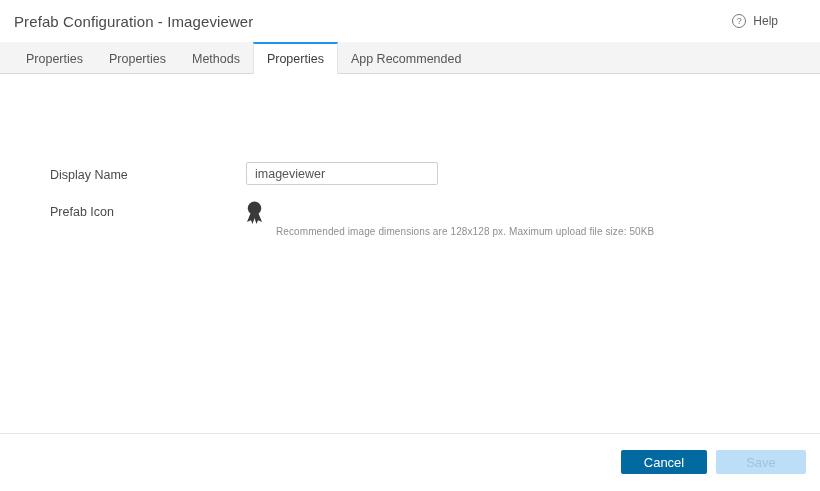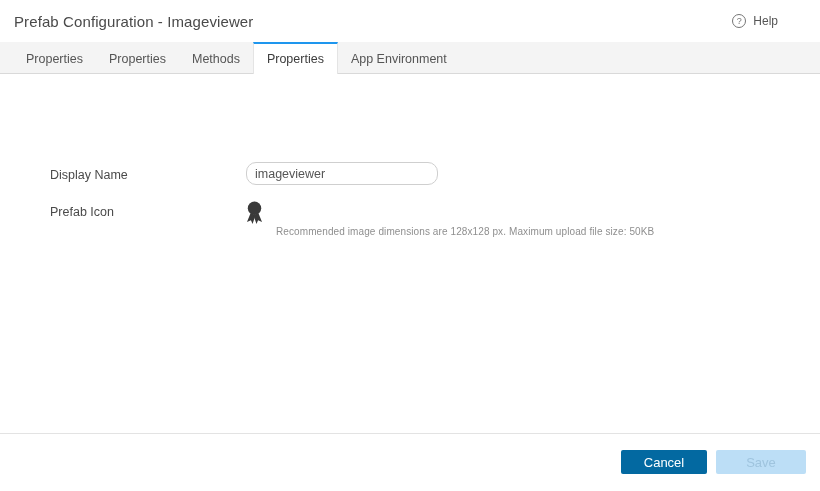--- a/index.html
+++ b/index.html
@@ -87,21 +87,21 @@
     color: #4a4a4a;
   }
   .label-display-name { top: 94px; }
   .label-prefab-icon { top: 131px; }
 
   .display-name-input {
     position: absolute;
     left: 210px; top: 88px;
     width: 192px; height: 23px;
     border: 1px solid #cfcfcf;
-    border-radius: 10px;
+    border-radius: 2px;
     padding: 0 8px;
     font-size: 12.5px;
     color: #555;
     font-family: "Liberation Sans", sans-serif;
     outline: none;
     background: #fff;
   }
 
   .ribbon-icon {
     position: absolute;
@@ -179,21 +179,21 @@
     <span class="help-circle">?</span>
     <span class="help-text">Help</span>
   </div>
 </div>
 
 <div class="tabbar">
   <div class="tab">Properties</div>
   <div class="tab">Properties</div>
   <div class="tab">Methods</div>
   <div class="tab active">Properties</div>
-  <div class="tab">App Environment</div>
+  <div class="tab">App Recommended</div>
 </div>
 
 <div class="content">
 
   <div class="field-label label-display-name">Display Name</div>
   <input class="display-name-input" type="text" value="imageviewer" style="">
 
   <div class="field-label label-prefab-icon">Prefab Icon</div>
 
   <svg class="ribbon-icon" viewBox="0 0 24 30">

